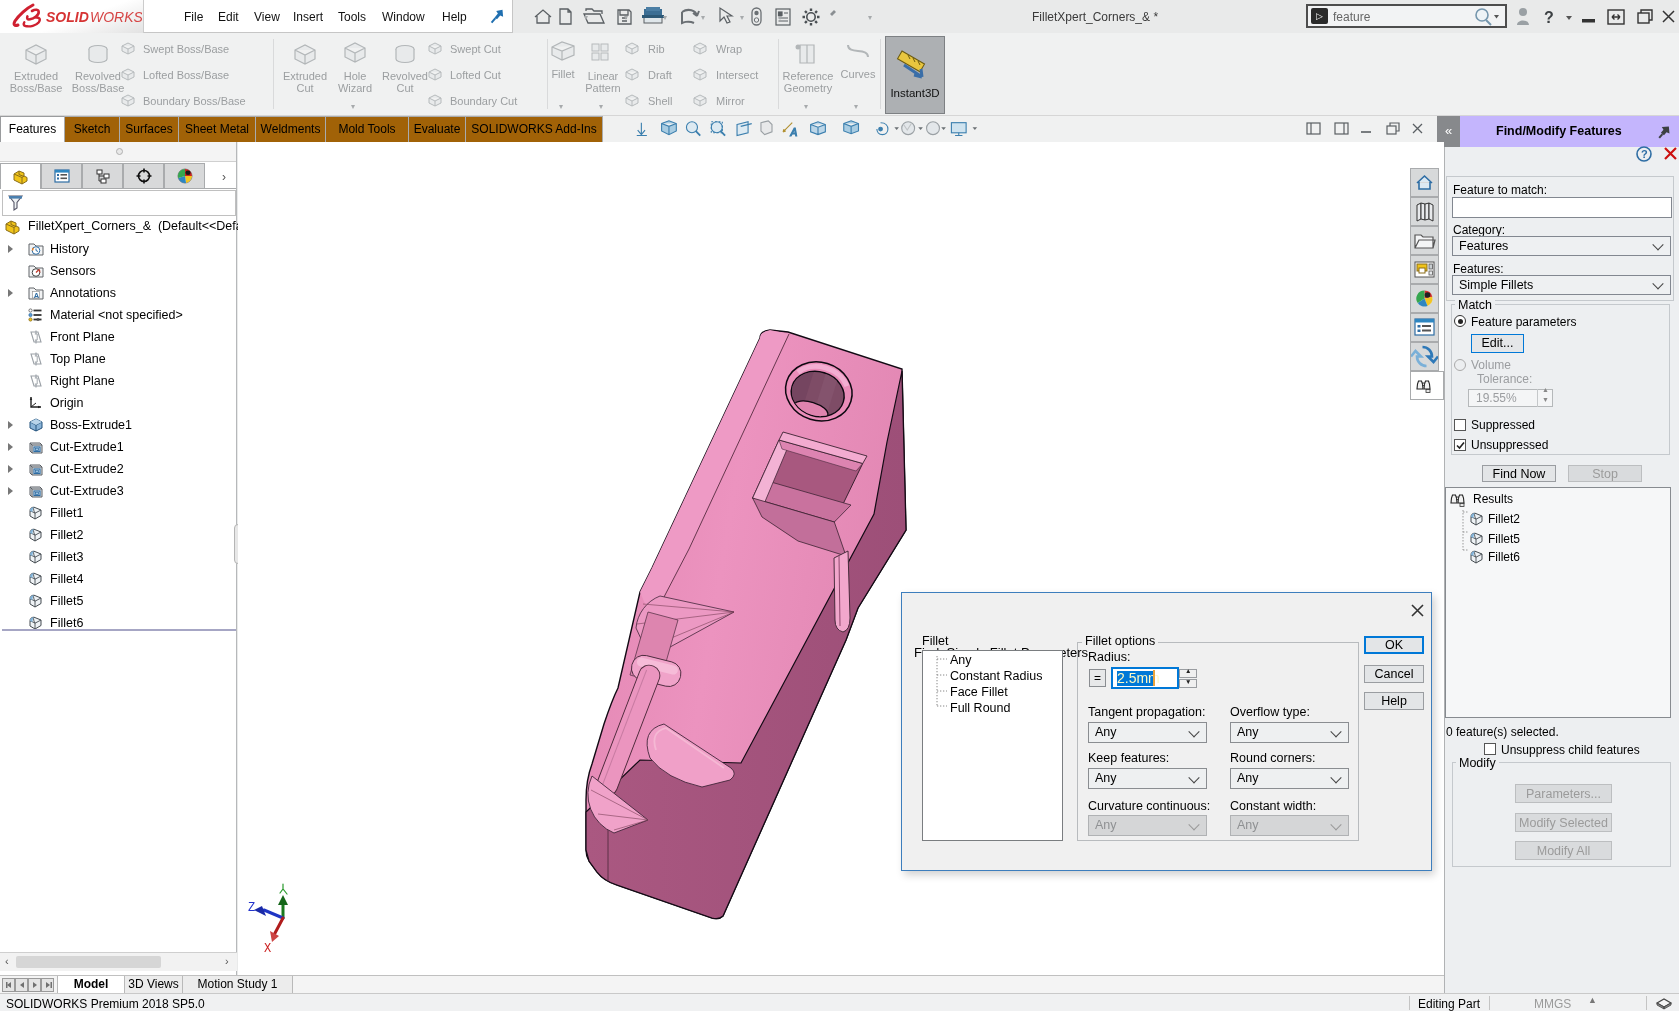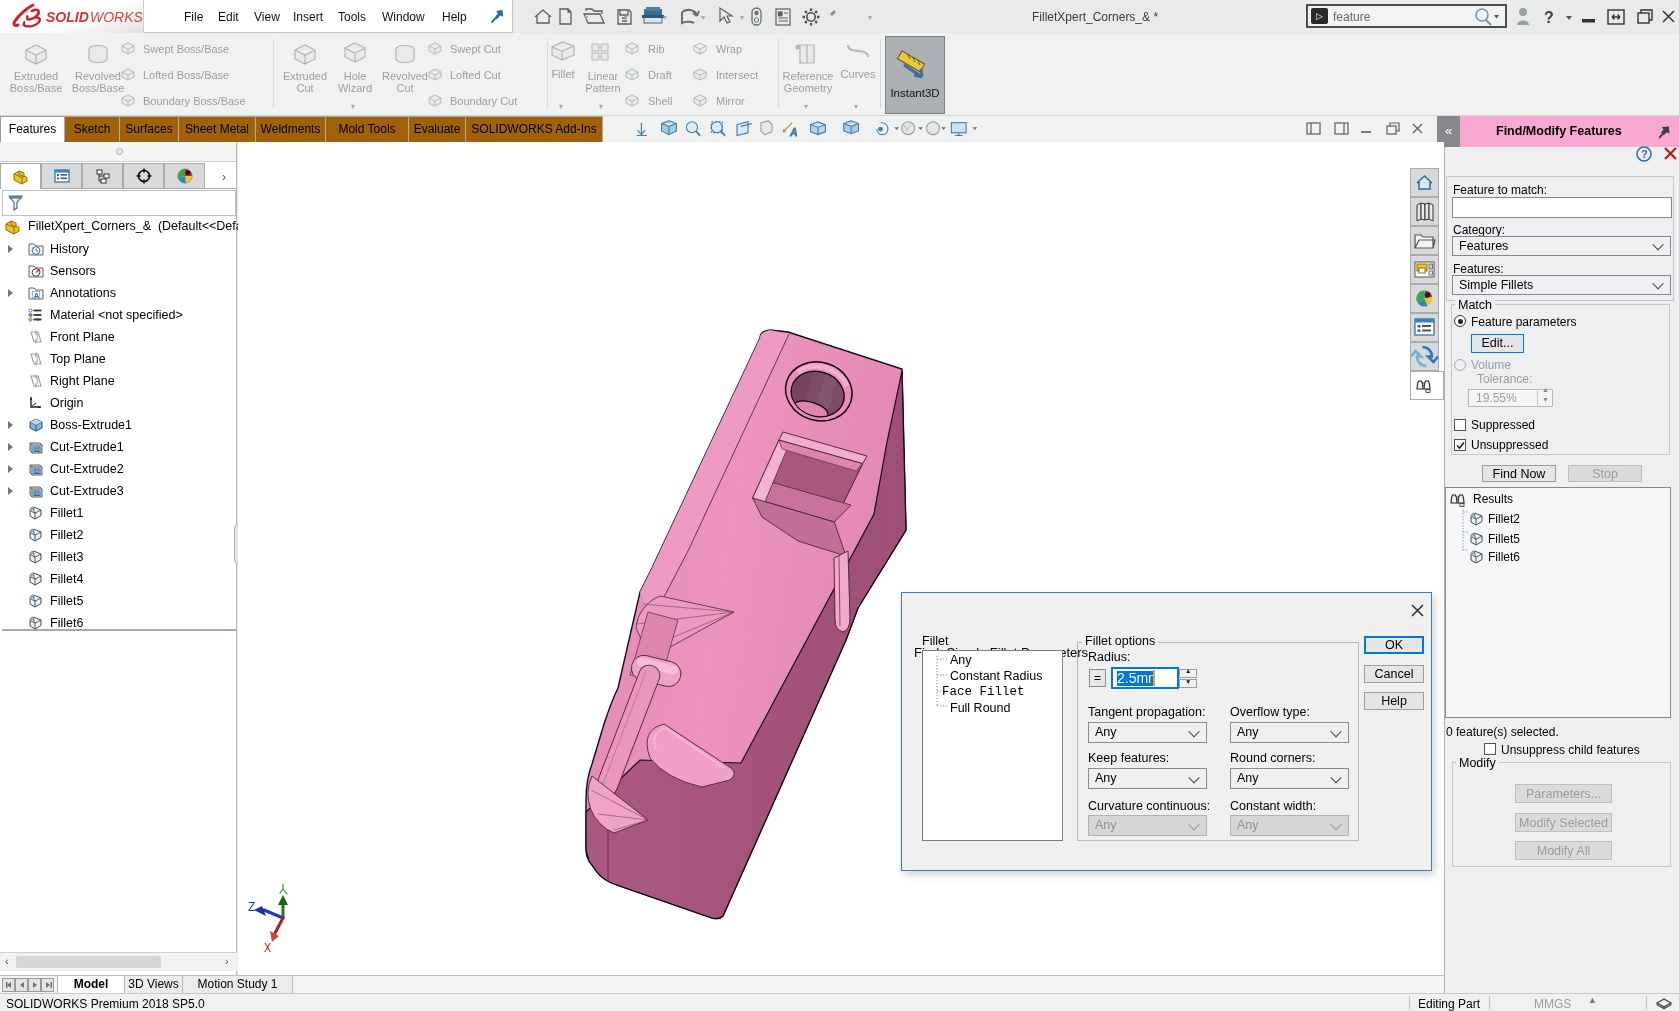--- a/index.html
+++ b/index.html
@@ -284,21 +284,21 @@
           <rect x="32" y="3" width="13" height="11"></rect>
           <path d="M41,3 L41,14"></path>
   <path d="M58,12 L68,12" stroke-width="1.6"></path>
   <rect x="84" y="6" width="9" height="8"></rect>
           <path d="M87,6 L87,3 L96,3 L96,11 L93,11"></path>
   <path d="M110,4 L119,13 M119,4 L110,13" stroke-width="1.3"></path>
  </g>
 </svg>
 </div>
 <div style="position:absolute;left:1437px;top:116px;width:23px;height:31px;background:#87898c;color:#fff;text-align:center;line-height:29px;font-size:13px;">«</div>
-<div id="paneltitlebar" style="position:absolute;left:1460px;top:116px;width:219px;height:31px;background:#f9a8d4;">
+<div id="paneltitlebar" style="position:absolute;left:1460px;top:116px;width:219px;height:31px;background:#c4b5fd;">
  <span style="position:absolute;left:36px;top:8px;font-size:12.5px;font-weight:bold;">Find/Modify Features</span>
  <svg style="position:absolute;right:5px;top:7px" width="18" height="18">
         <path d="M9,2 L14,7 L11,8 L11,12 L7,12 L7,8 L4,7 Z" fill="#3c4043" transform="rotate(40 9 8)"></path>
         <rect x="8" y="12" width="2" height="5" fill="#3c4043" transform="rotate(40 9 8)"></rect>
       </svg>
 </div>
 <svg width="0" height="0" style="position:absolute">
 <defs>
  <g id="ipart">
           <path d="M1,6 L6,3 L11,5 L11,8 L14,9.5 L14,13 L9,16 L1,12 Z" fill="#f0c419" stroke="#8a6d1a" stroke-width="1"></path>
@@ -718,21 +718,21 @@
  <svg style="position:absolute;left:508px;top:10px" width="16" height="16">
         <path d="M2,2 L13,13 M13,2 L2,13" stroke="#333" stroke-width="1.6"></path>
       </svg>
  <div class="dlabel" style="left:20px;top:41px;">Fillet</div>
  <div style="position:absolute;left:20px;top:57px;width:141px;height:191px;background:#fff;border:1px solid #7a7d80;">
   <svg style="position:absolute;left:0;top:0" width="40" height="70">
           <path d="M14,5 L14,55 M14,8 L24,8 M14,24 L24,24 M14,40 L24,40 M14,55 L24,55" stroke="#888" stroke-width="1" stroke-dasharray="1.3 1.7" fill="none"></path>
         </svg>
   <div class="dlabel" style="left:27px;top:2px;">Any</div>
   <div class="dlabel" style="left:27px;top:18px;">Constant Radius</div>
-  <div class="dlabel" style="left:19px;top:34px;font-family:Liberation Mono, monospace;">Face Fillet</div>
+  <div class="dlabel" style="left:27px;top:34px;">Face Fillet</div>
   <div class="dlabel" style="left:27px;top:50px;">Full Round</div>
  </div>
  <div class="groupbox" style="left:175px;top:49px;width:282px;height:199px;border-color:#b8bbbe;"></div>
  <div class="grouplabel" style="left:180px;top:41px;background:#f0f0f0;">Fillet options</div>
  <div class="dlabel" style="left:186px;top:57px;">Radius:</div>
  <div style="position:absolute;left:187px;top:76px;width:17px;height:18px;background:#e7e8e9;border:1px solid #8a8d91;text-align:center;line-height:16px;font-size:12px;">=</div>
  <div style="position:absolute;left:209px;top:74px;width:68px;height:22px;background:#fff;border:2px solid #0078d7;"></div>
  <div style="position:absolute;left:215px;top:78px;width:36px;height:15px;background:#0078d7;color:#fef9c3;font-size:14px;line-height:15px;">2.5mm</div>
  <div style="position:absolute;left:251px;top:77px;width:2px;height:16px;background:#e8a33d;"></div>
  <div style="position:absolute;left:277px;top:76px;width:18px;height:9px;background:#f0f0f0;border:1px solid #9a9da1;text-align:center;">

